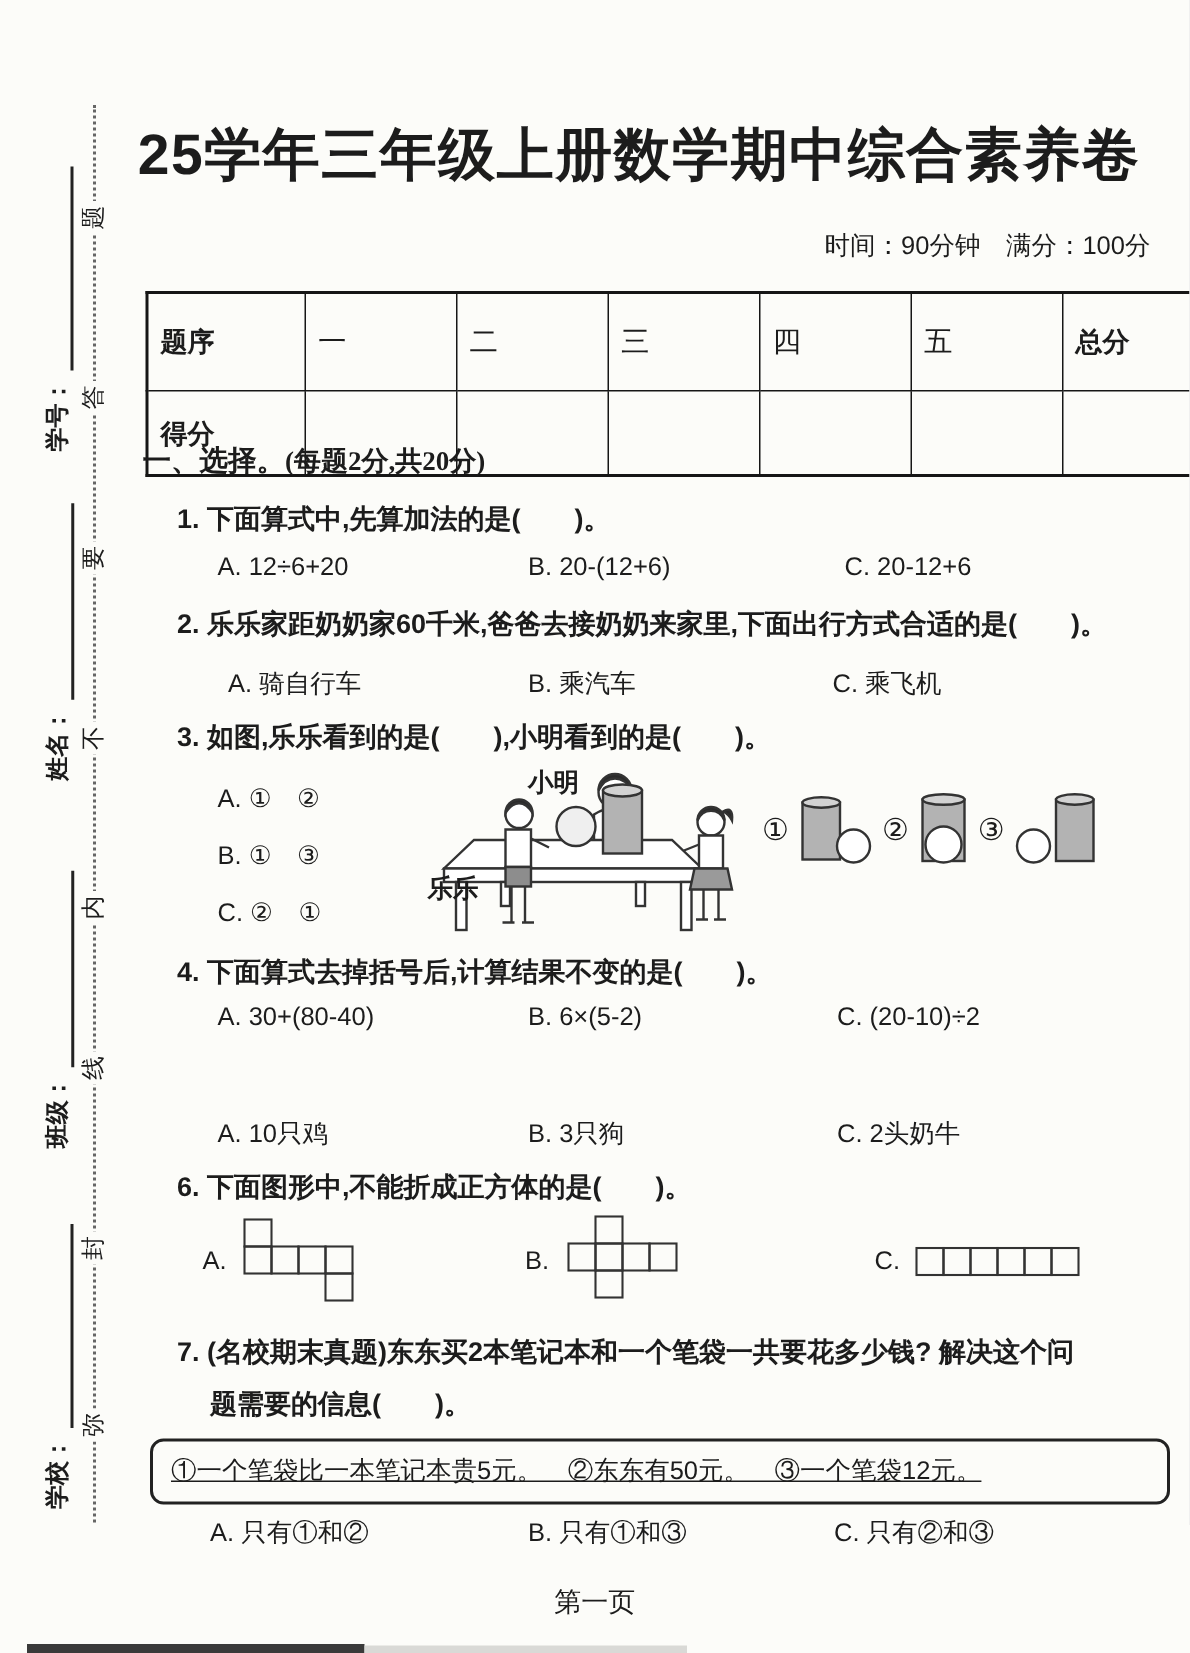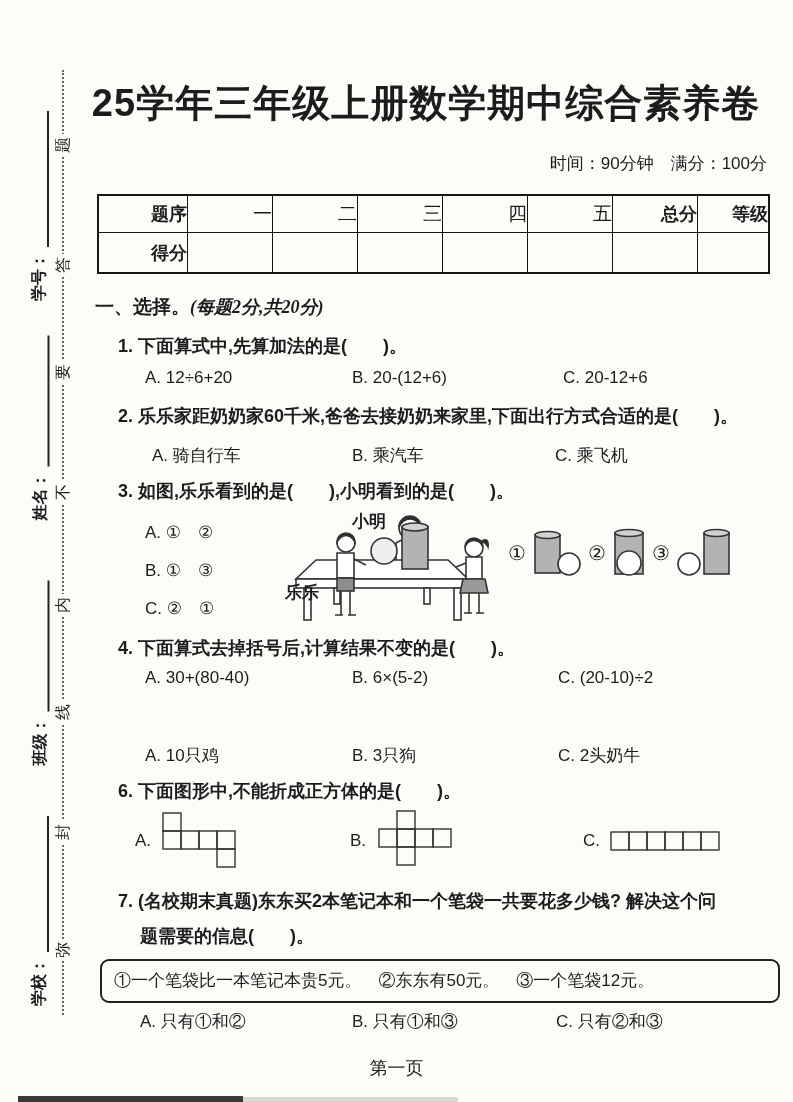--- a/index.html
+++ b/index.html
@@ -17,40 +17,40 @@
   .vfield .blank{flex:1;border-bottom:2px solid #222;height:13px;}
   
   .title{position:absolute;top:78px;left:90px;width:672px;text-align:center;
          font-size:38px;font-weight:bold;letter-spacing:1px;white-space:nowrap;}
   .meta{position:absolute;top:152px;left:95px;width:672px;text-align:right;
         font-size:17px;font-weight:normal;}
   
   .score-table{position:absolute;left:97px;top:194px;width:673px;
                border-collapse:collapse;table-layout:fixed;border:2.5px solid #161616;}
   .score-table th,.score-table td{border:1.5px solid #161616;height:36px;
-               text-align:right;font-size:18px;padding:0;}
+               text-align:left;font-size:18px;padding:8px;}
   .score-table .lbl{font-weight:bold;font-family:"Liberation Sans",sans-serif;}
   .score-table .num{font-family:"Liberation Serif",serif;font-weight:normal;font-size:19px;}
   .score-table tr:nth-child(2) th,.score-table tr:nth-child(2) td{height:39px;}
   
   .section{position:absolute;left:95px;top:294px;font-size:19px;white-space:nowrap;}
   .section b{font-size:19px;}
-  .section .note{font-family:"Liberation Serif",serif;font-size:18px;font-weight:bold;font-style:italic;}
+  .section .note{font-family:"Liberation Serif",serif;font-size:18px;font-weight:bold;}
   .qline{position:absolute;left:118px;font-size:18px;font-weight:bold;white-space:nowrap;text-align:center;}
   .qline.l2{left:140px;}
   .opt{position:absolute;font-size:17px;white-space:nowrap;}
   .footer{position:absolute;top:1056px;left:0;width:100%;text-align:center;font-size:18px;}
   .fig-label{position:absolute;font-size:17px;font-weight:bold;z-index:3;}
   .figrow{position:absolute;left:508px;top:527px;display:flex;align-items:center;gap:6px;z-index:2;}
   .figrow .circ{font-size:20px;font-family:"Liberation Serif",serif;}
   svg{position:absolute;}
   svg.inline-svg{position:static;display:block;}
   .infobox{position:absolute;left:100px;top:959px;width:664px;height:40px;
            border:2px solid #222;border-radius:9px;font-size:17px;
-           line-height:40px;padding-left:12px;white-space:nowrap;}
+           line-height:40px;padding-left:12px;white-space:nowrap;text-decoration:underline;}
   .artifact1{position:absolute;left:18px;top:1096px;width:225px;height:6px;background:#3a3a3a;}
   .artifact2{position:absolute;left:243px;top:1097px;width:215px;height:5px;background:#d9d9d6;}
 </style>
 </head>
 <body>
 
 <div class="page">
 
   <div class="seal-line"></div>
   <span class="seal-char" style="top:134px">题</span>

